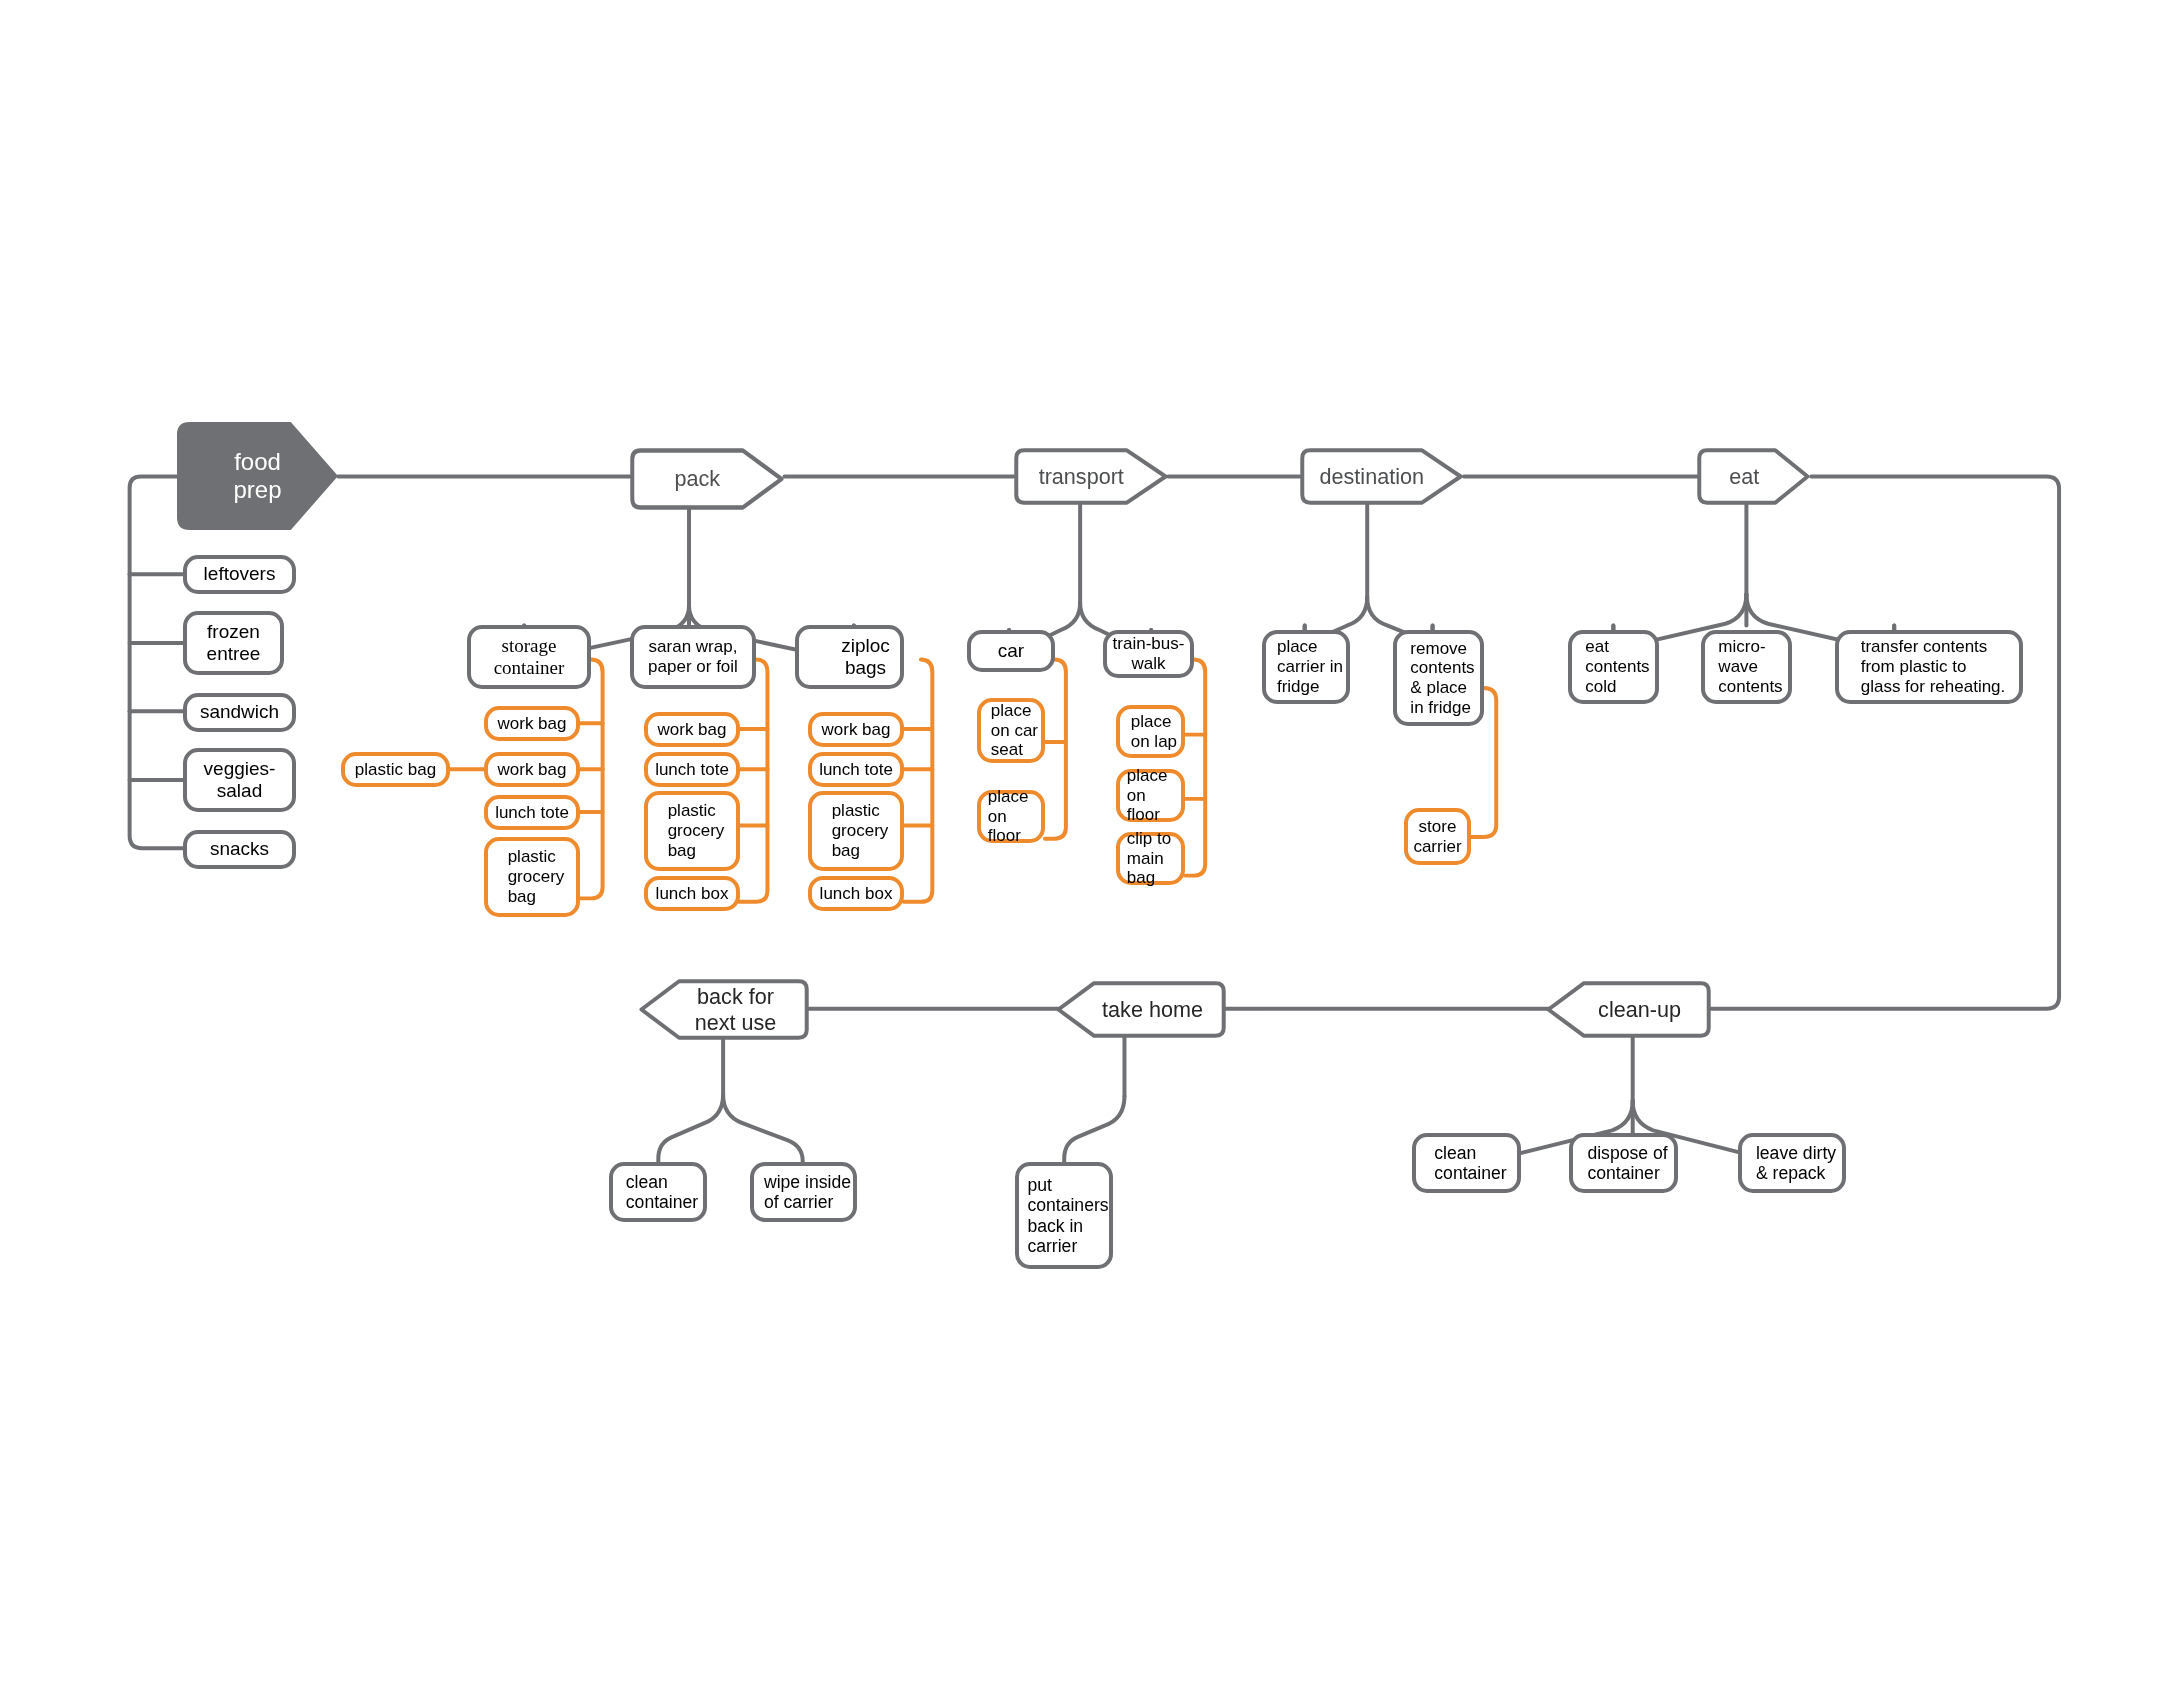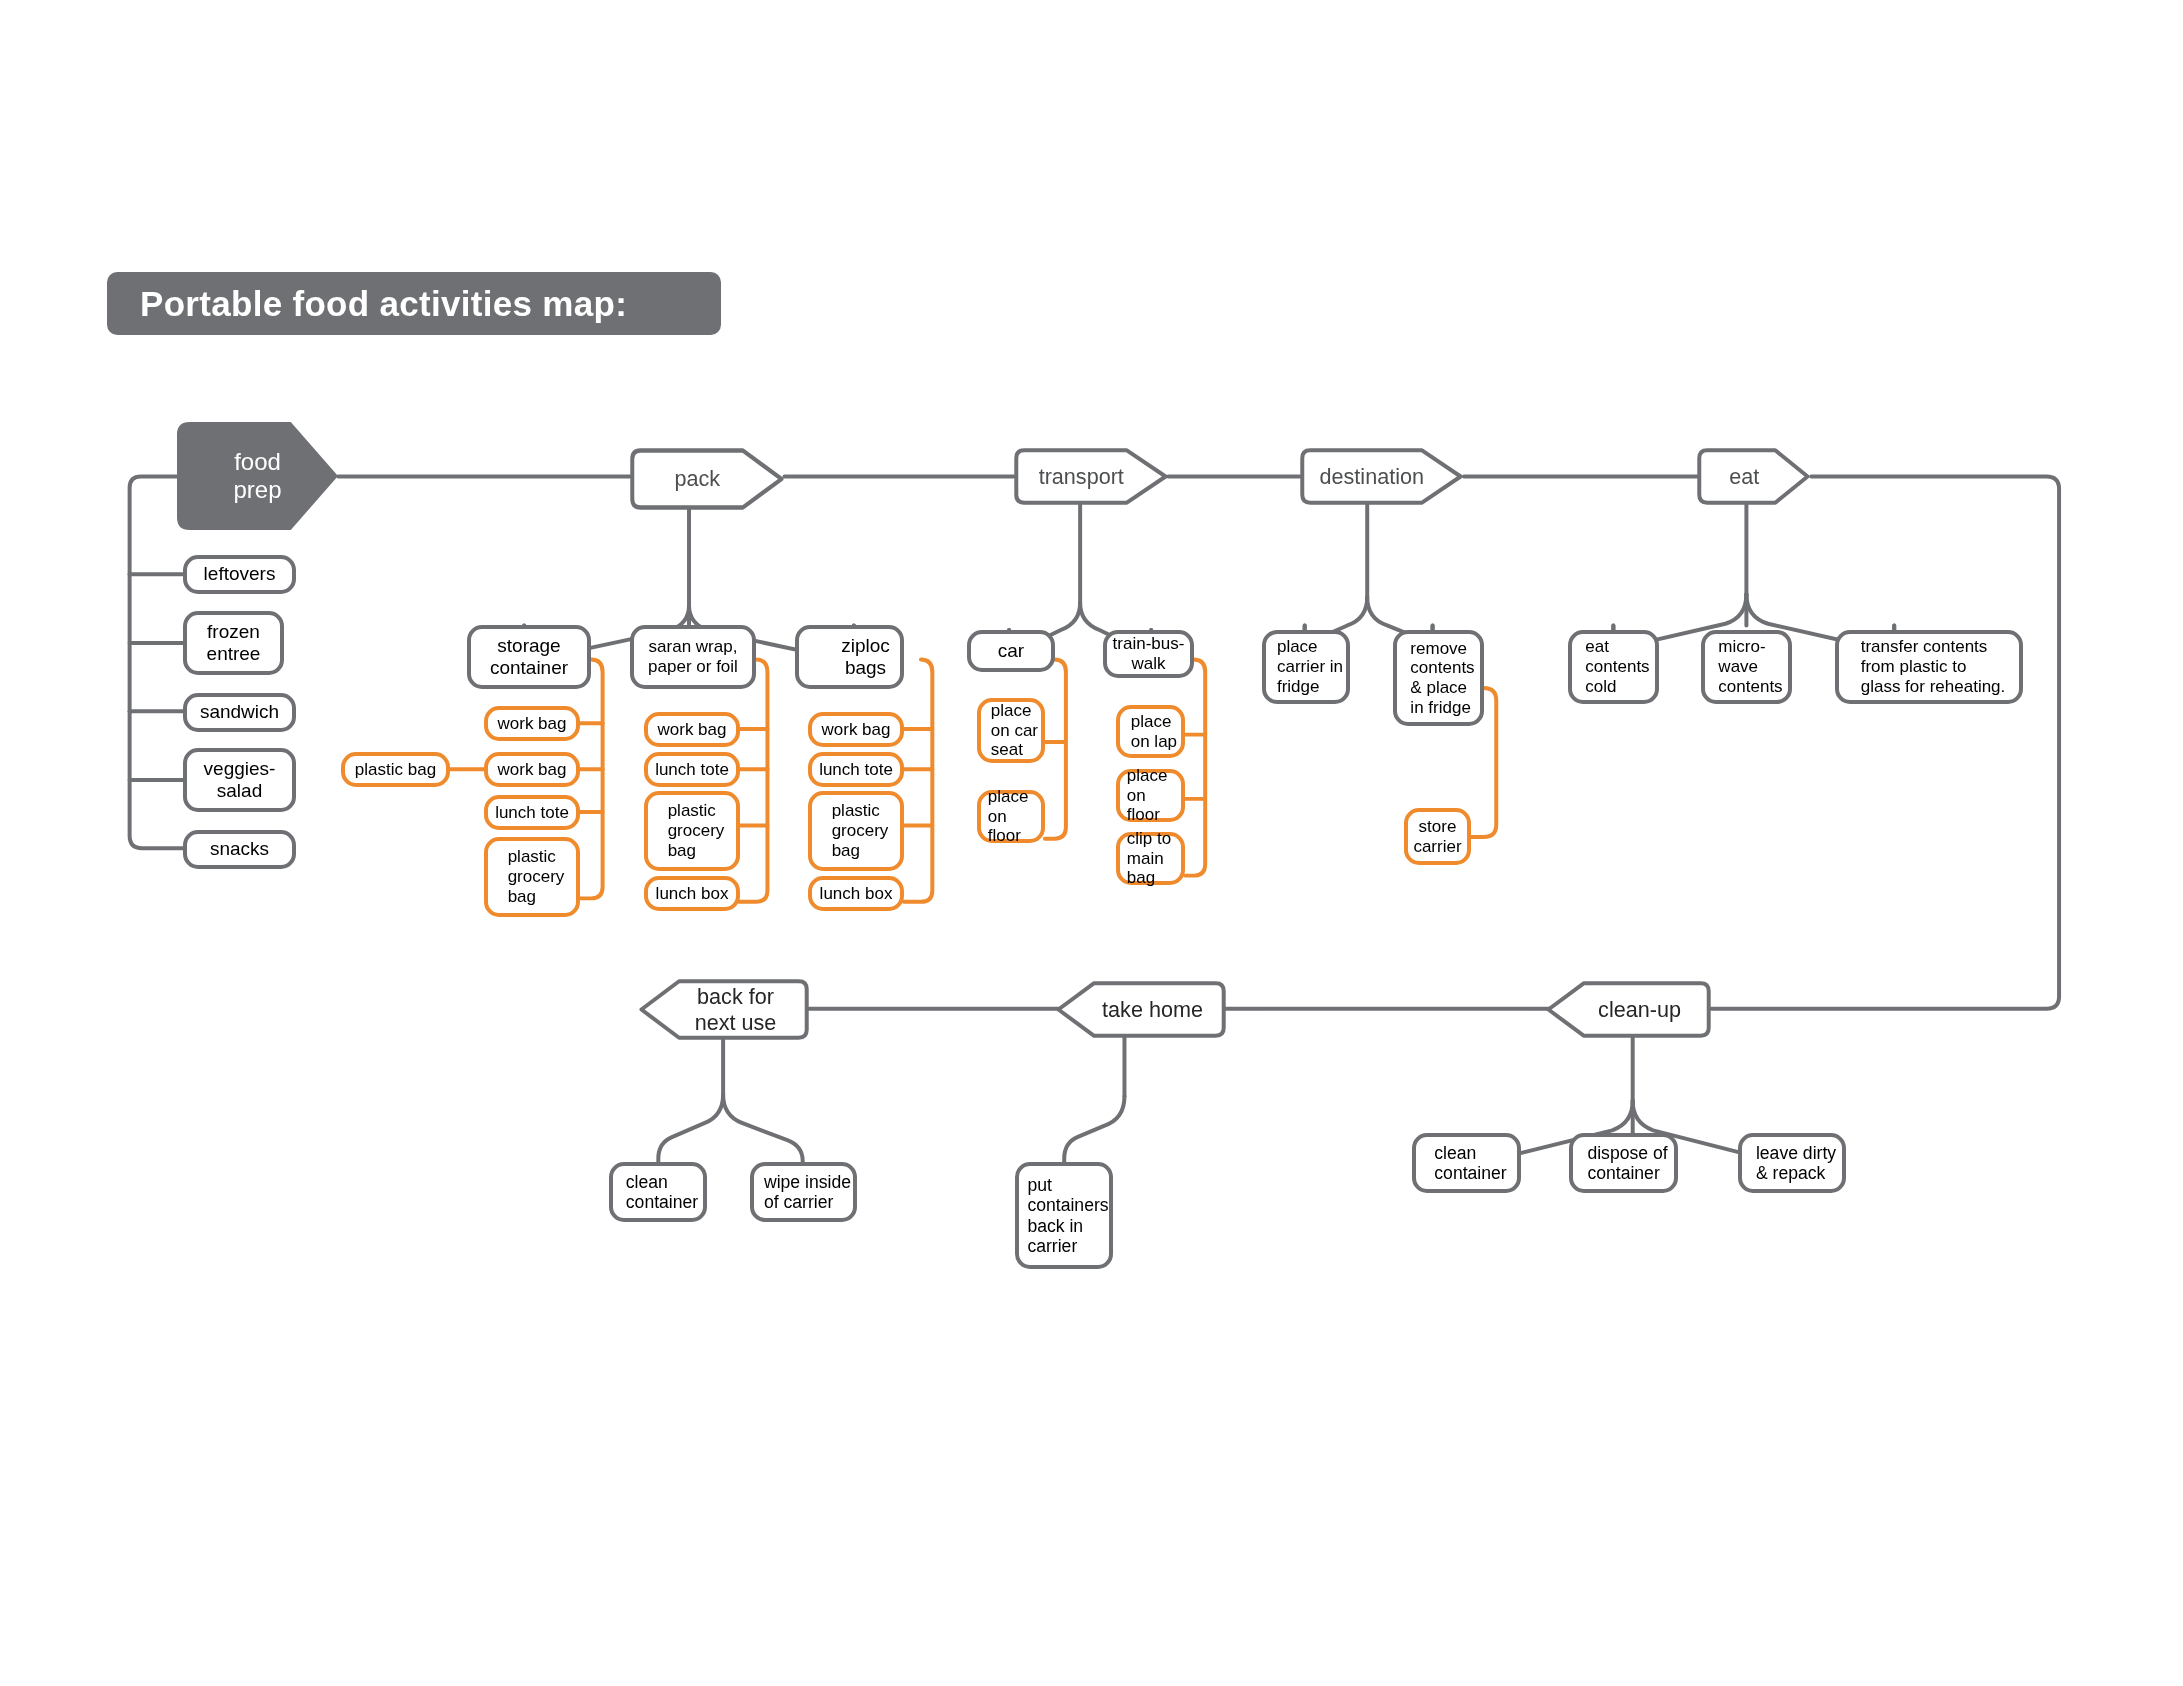--- a/index.html
+++ b/index.html
@@ -129,23 +129,20 @@
       <path d="M 1875 1305 H 1838"></path>
 
       <path d="M 2100 1160 Q 2120 1160 2120 1182 V 1520 Q 2120 1540 2100 1540 H 2085"></path>
       <path d="M 2120 1292 H 2085"></path>
       <path d="M 2120 1405 H 2085"></path>
 
       <path d="M 2610 1210 Q 2632 1210 2632 1232 V 1450 Q 2632 1472 2610 1472 H 2558"></path>
     </g>
   </svg>
 
-  <div class="title-bar">
-    <span>Portable food activities map:</span>
-  </div>
 
   <div class="node stage-arrow filled" style="left:177px;top:422px;width:161px;height:108px;">
     <svg class="shape-svg" viewBox="0 0 283 190" preserveAspectRatio="none">
       <path d="M 22 0 H 200 L 283 95 L 200 190 H 22 Q 0 190 0 168 V 22 Q 0 0 22 0 Z" fill="#6e7073"></path>
     </svg>
     <span class="lbl">food
 prep</span>
   </div>
 
   <div class="node stage-arrow" style="left:630px;top:448px;width:155px;height:62px;">
@@ -209,21 +206,21 @@
     <span class="lbl">sandwich</span>
   </div>
   <div class="node rrect" style="left:183px;top:748px;width:113px;height:64px;">
     <span class="lbl">veggies-
 salad</span>
   </div>
   <div class="node rrect" style="left:183px;top:830px;width:113px;height:39px;">
     <span class="lbl">snacks</span>
   </div>
 
-  <div class="node rrect" style="left:467px;top:625px;width:124px;height:64px;">
+  <div class="node rrect" style="left:467px;top:625px;width:124px;height:64px;font-family:Liberation Serif, serif;">
     <span class="lbl">storage
 container</span>
   </div>
   <div class="node rrect orange small" style="left:484px;top:706px;width:96px;height:35px;">
     <span class="lbl">work bag</span>
   </div>
   <div class="node rrect orange small" style="left:484px;top:752px;width:96px;height:35px;">
     <span class="lbl">work bag</span>
   </div>
   <div class="node rrect orange small" style="left:484px;top:795px;width:96px;height:35px;">

